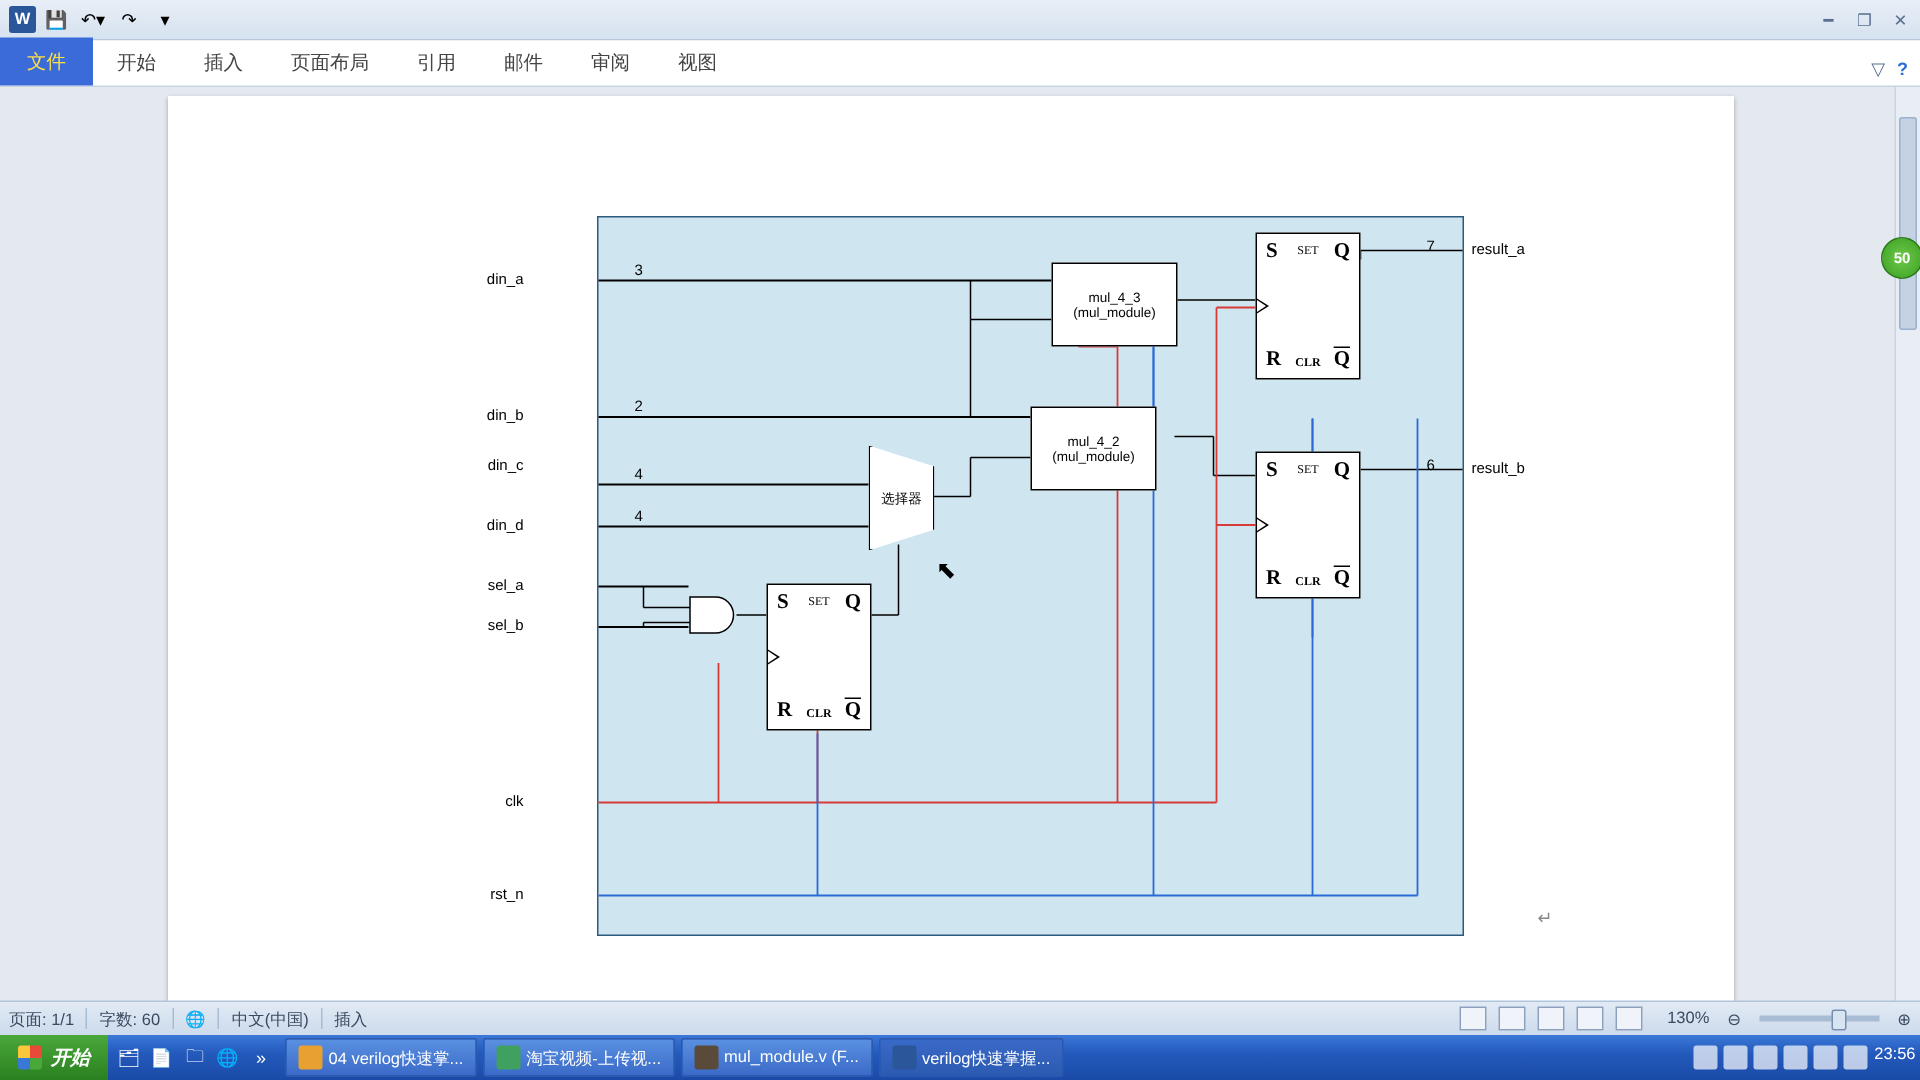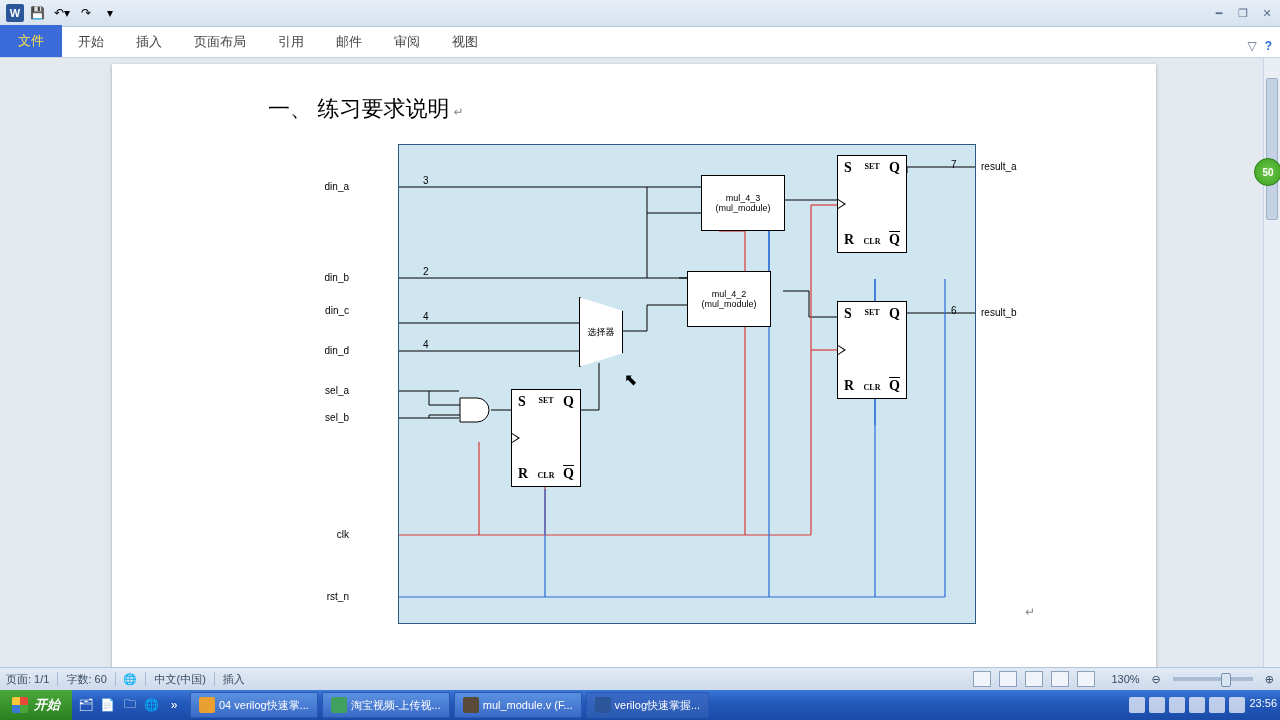--- a/index.html
+++ b/index.html
@@ -20,21 +20,21 @@
 .heading{position:absolute;left:156px;top:30px;font-size:22px;font-family:SimSun;color:#000}
 .diagram-box{position:absolute;left:286px;top:80px;width:576px;height:478px;background:#cfe6f0;border:1px solid #2a5a80}
 .body-text{position:absolute;left:190px;top:575px;font-size:15px;font-family:SimSun;color:#000}
 .para-mark{color:#888;font-size:12px;margin-left:4px}
 .port-label{position:absolute;font-size:10px;font-family:Arial;color:#000;text-align:right;width:40px}
 .wire-label{position:absolute;font-size:10px;font-family:Arial;color:#000}
 .block{position:absolute;background:#fff;border:1px solid #000;font-size:9px;font-family:Arial;text-align:center;display:flex;flex-direction:column;justify-content:center}
 .ff{position:absolute;background:#fff;border:1px solid #000;font-family:"Times New Roman";text-align:center}
 .ff .s{position:absolute;left:6px;top:4px;font-size:14px;font-weight:bold}
 .ff .q{position:absolute;right:6px;top:4px;font-size:14px;font-weight:bold}
-.ff .set{position:absolute;left:50%;top:6px;transform:translateX(-50%);font-size:8px;font-weight:bold}
+.ff .set{position:absolute;left:50%;top:6px;transform:translateX(-50%);font-size:8px;font-weight:normal}
 .ff .r{position:absolute;left:6px;bottom:4px;font-size:14px;font-weight:bold}
 .ff .qb{position:absolute;right:6px;bottom:4px;font-size:14px;font-weight:bold}
 .ff .clr{position:absolute;left:50%;bottom:6px;transform:translateX(-50%);font-size:8px;font-weight:bold}
 .ff .clk-tri{position:absolute;left:0;top:50%;width:0;height:0;border-top:5px solid transparent;border-bottom:5px solid transparent;border-left:8px solid #000;transform:translateY(-50%)}
 .ff .clk-tri::after{content:"";position:absolute;left:-8px;top:-4px;width:0;height:0;border-top:4px solid transparent;border-bottom:4px solid transparent;border-left:6px solid #fff}
 svg.wires{position:absolute;left:0;top:0;width:100%;height:100%;pointer-events:none}
 .vscroll{position:absolute;right:0;top:58px;bottom:30px;width:16px;background:#e8eef4;border-left:1px solid #c8d4e4}
 .vscroll .thumb{position:absolute;left:2px;right:2px;top:20px;height:140px;background:#c4d2e4;border:1px solid #9ab0cc;border-radius:2px}
 .score-bubble{position:absolute;right:-2px;top:100px;width:26px;height:26px;border-radius:50%;background:radial-gradient(#6ec84a,#3aa020);border:1px solid #2a7a1a;display:flex;align-items:center;justify-content:center;color:#fff;font-size:10px;font-weight:bold}
 .statusbar{position:absolute;bottom:30px;left:0;right:0;height:22px;background:linear-gradient(#e2eaf4,#cddbed);border-top:1px solid #b0c4dc;display:flex;align-items:center;font-size:11px;color:#3a4a60;padding:0 6px;gap:8px}
@@ -85,23 +85,20 @@
   <div class="ribbon-tab">审阅</div>
   <div class="ribbon-tab">视图</div>
   <div class="help-icons">
     <span>▽</span>
     <span style="color:#2b6cd8;font-weight:bold">?</span>
   </div>
 </div>
 
 <div class="doc-area">
   <div class="page">
-    <div class="heading">
-      <span>一、 练习要求说明</span><span class="para-mark">↵</span>
-    </div>
 
     <div class="diagram-box">
       <svg class="wires" viewBox="0 0 576 478">
 
         <line x1="-88" y1="42" x2="302" y2="42" stroke="#000" stroke-width="1.2"></line>
         <line x1="-88" y1="133" x2="288" y2="133" stroke="#000" stroke-width="1.2"></line>
         <line x1="-88" y1="178" x2="180" y2="178" stroke="#000" stroke-width="1.2"></line>
         <line x1="-88" y1="206" x2="180" y2="206" stroke="#000" stroke-width="1.2"></line>
         <line x1="-88" y1="246" x2="60" y2="246" stroke="#000" stroke-width="1.2"></line>
         <line x1="-88" y1="273" x2="60" y2="273" stroke="#000" stroke-width="1.2"></line>

